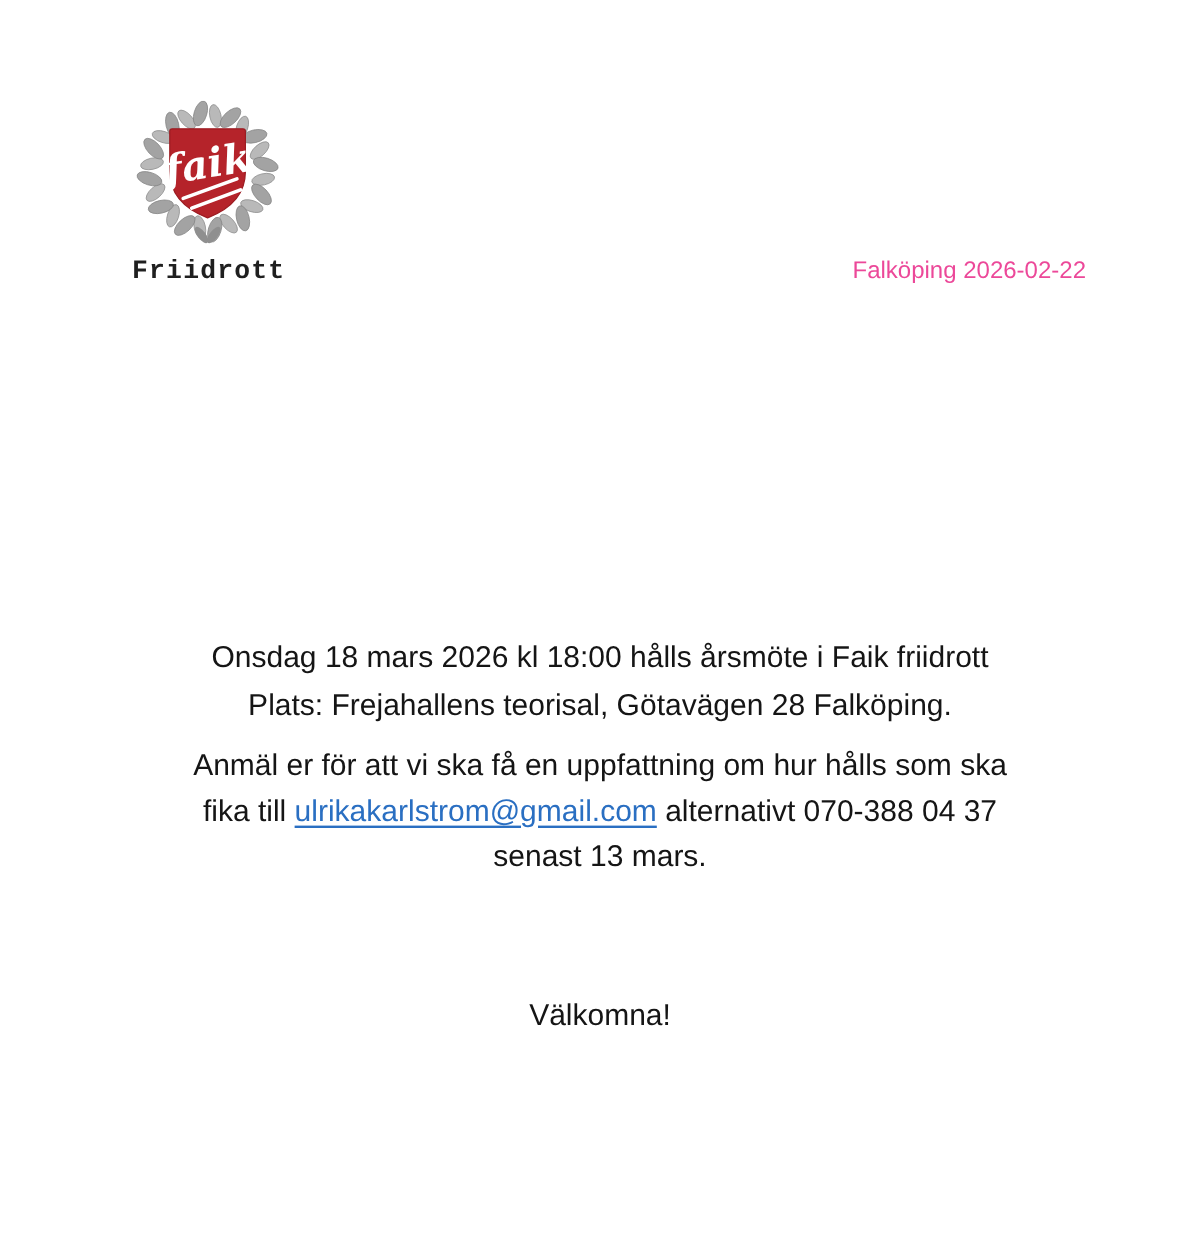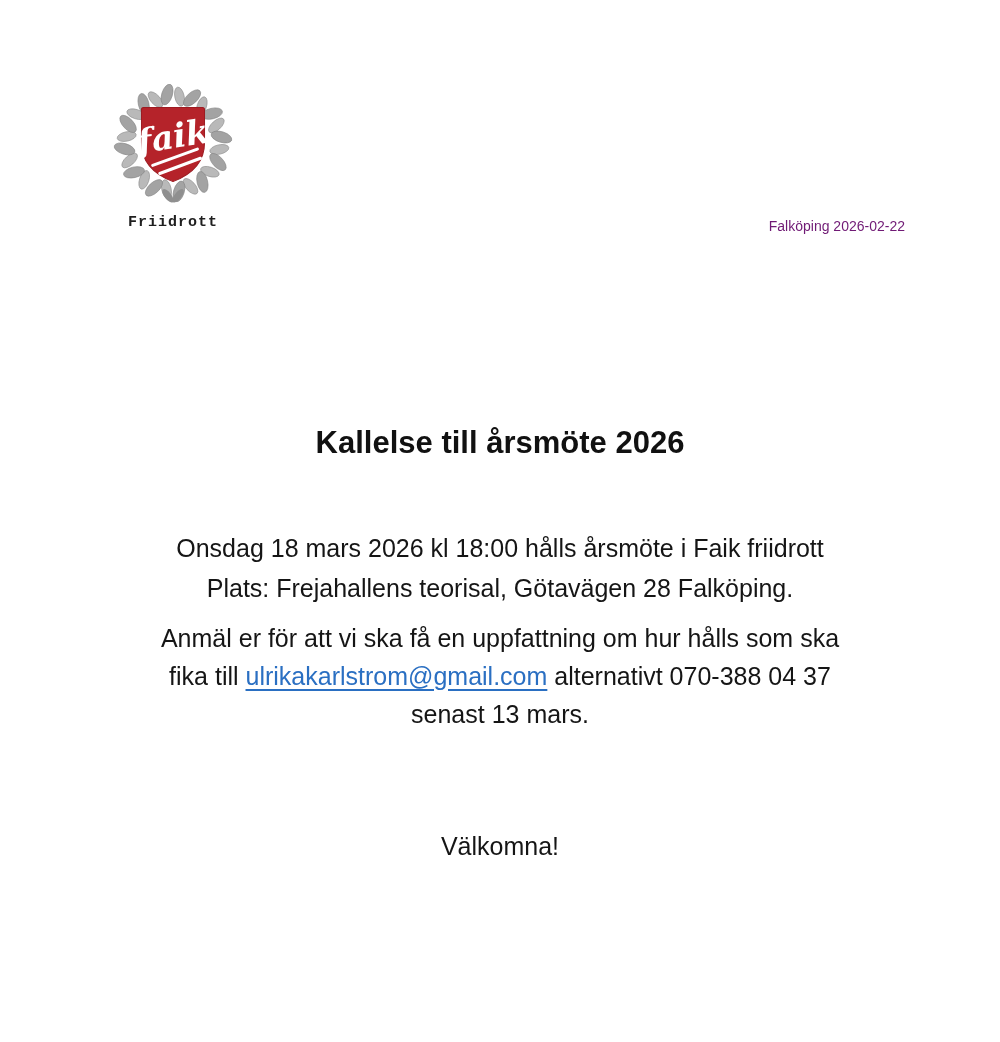--- a/index.html
+++ b/index.html
@@ -19,32 +19,32 @@
     left: 110px;
     top: 84px;
     width: 126px;
     text-align: center;
   }
   .logo-svg { width: 122px; height: 122px; display: block; margin: 0 auto; }
   .logo-caption {
     margin-top: 8px;
     font-family: "Liberation Mono", "DejaVu Sans Mono", monospace;
     font-weight: bold;
-    font-size: 15px;
+    font-size: 22px;
     letter-spacing: 1px;
     color: #1f1f1f;
     white-space: nowrap;
   }
   .dateline {
     position: absolute;
     top: 213px;
     right: 95px;
-    font-size: 14px;
+    font-size: 20px;
     line-height: 27px;
-    color: #701a75;
+    color: #ec4899;
     text-align: right;
   }
   .doc-title {
     position: absolute;
     top: 422px;
     left: 0;
     width: 100%;
     text-align: center;
     font-size: 31px;
     font-weight: bold;
@@ -127,21 +127,20 @@
       <g stroke="#ffffff" stroke-width="3" stroke-linecap="round">
         <line x1="40" y1="80" x2="84" y2="64"></line>
         <line x1="47" y1="88" x2="87" y2="73"></line>
       </g>
     </svg>
     <div class="logo-caption">Friidrott</div>
   </div>
 
   <div class="dateline">Falköping 2026-02-22</div>
 
-  <h1 class="doc-title">Kallelse till årsmöte 2026</h1>
 
   <div class="para para-1">
     <div>Onsdag 18 mars 2026 kl 18:00 hålls årsmöte i Faik friidrott</div>
     <div>Plats: Frejahallens teorisal, Götavägen 28 Falköping.</div>
   </div>
 
   <div class="para para-2">
     <div>Anmäl er för att vi ska få en uppfattning om hur hålls som ska</div>
     <div><span>fika till </span><a class="email-link">ulrikakarlstrom@gmail.com</a><span> alternativt 070-388 04 37</span></div>
     <div>senast 13 mars.</div>

